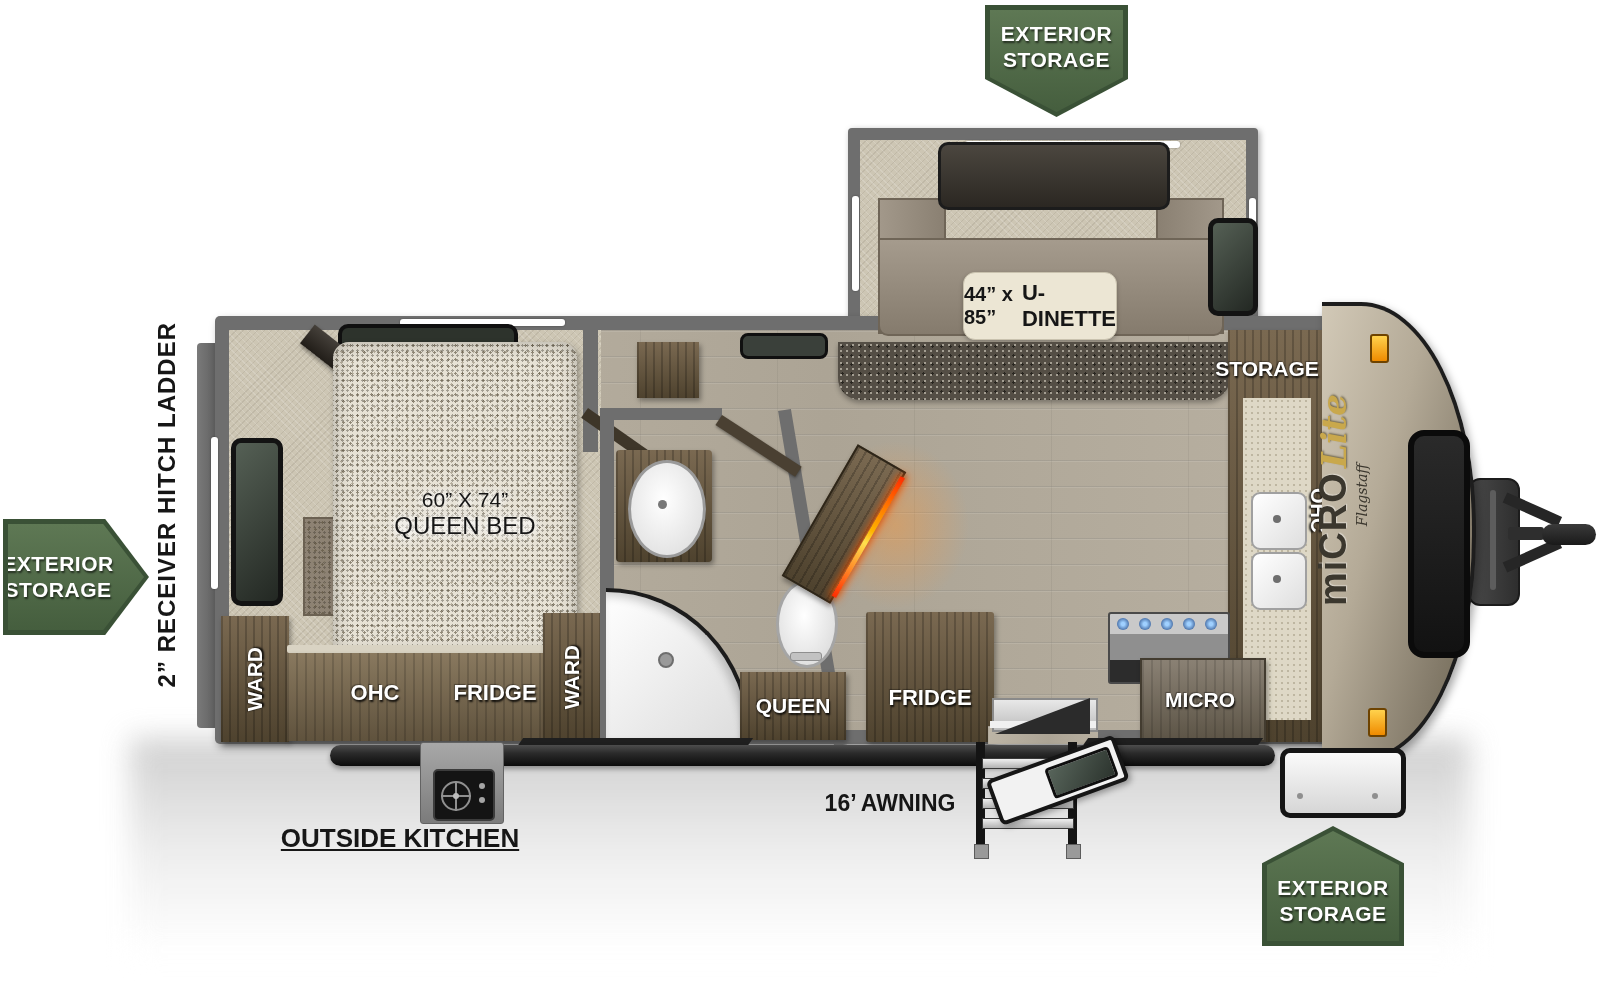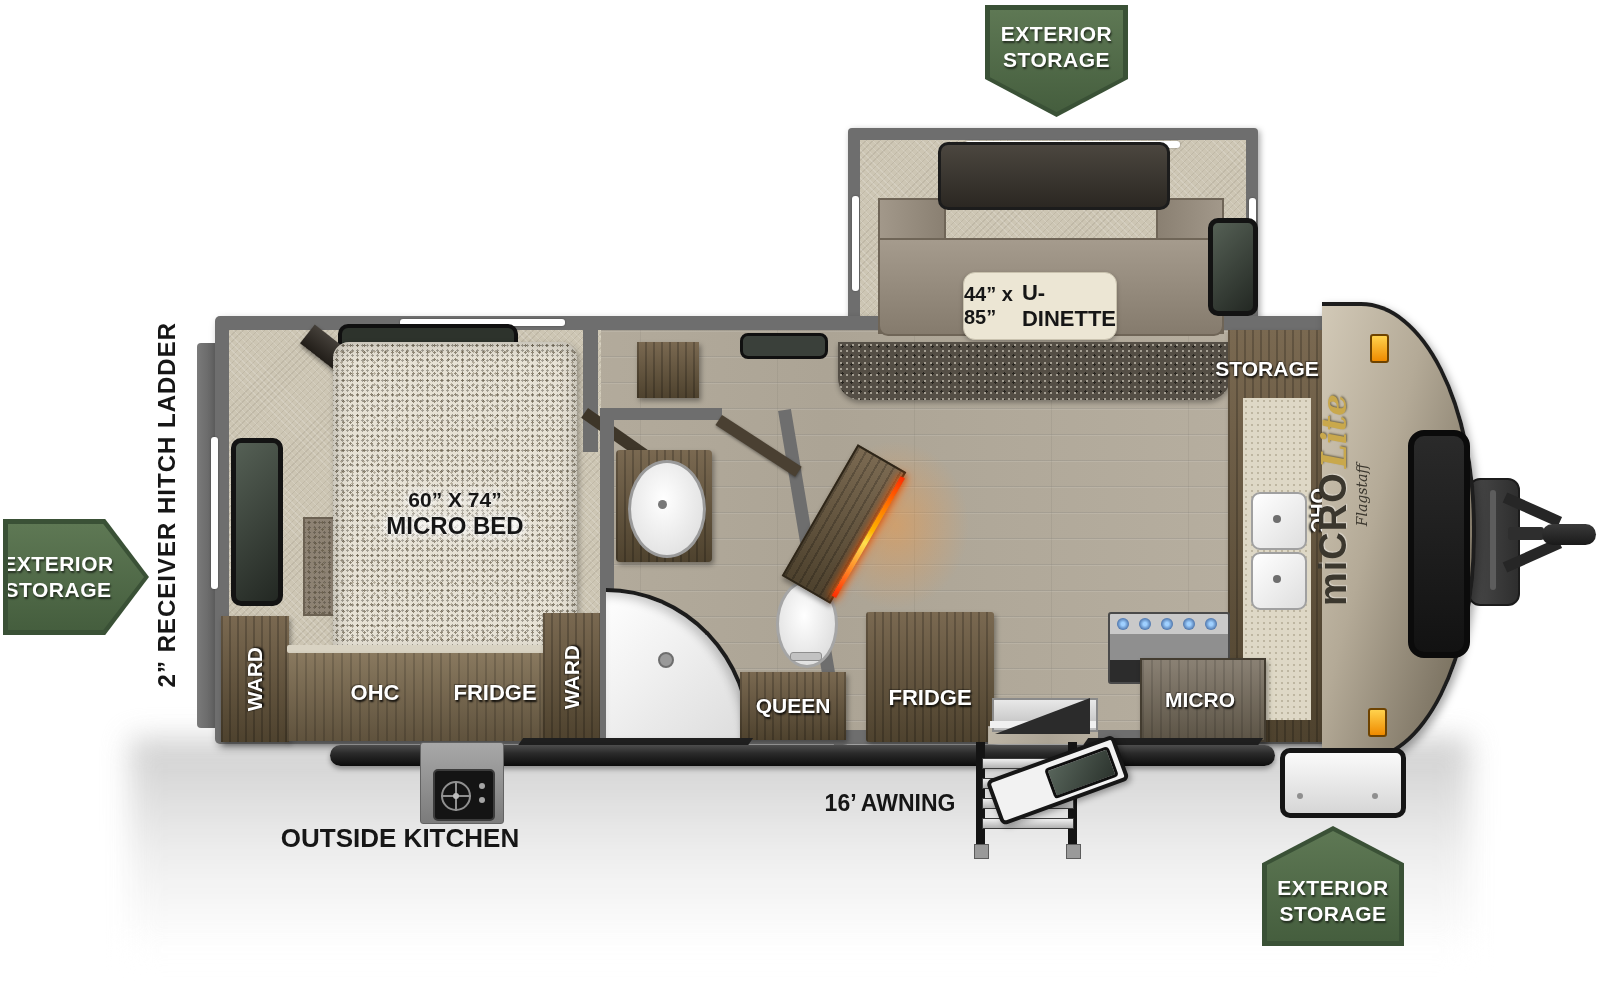--- a/index.html
+++ b/index.html
@@ -94,23 +94,23 @@
 
   <div class="abs" style="left:338px;top:324px;width:172px;height:24px;background:#2d332c;border:4px solid #101010;border-radius:10px;"></div>
   <div class="abs window" style="left:231px;top:438px;width:42px;height:158px;"></div>
   <div class="abs" style="left:297px;top:352px;width:98px;height:24px;background:linear-gradient(180deg,#45403a,#211d18);transform:rotate(38deg);box-shadow:2px 2px 4px rgba(0,0,0,.4);"></div>
   <div class="lw" style="left:340px;top:360px;width:80px;font-size:22px;">TV</div>
   <div class="lw" style="left:325px;top:390px;width:110px;font-size:13px;">(OPTIONAL)</div>
 
   <div class="abs speckle" style="left:303px;top:517px;width:36px;height:95px;background-color:#8d8273;border:2px solid #6b6152;"></div>
   <div class="abs speckle" style="left:333px;top:342px;width:244px;height:312px;border-radius:16px 16px 8px 8px;
               box-shadow:inset 0 0 18px rgba(0,0,0,.25),2px 3px 6px rgba(0,0,0,.3);"></div>
-  <div class="abs glow" style="left:365px;top:488px;width:180px;text-align:center;font-weight:bold;color:#161616;">
+  <div class="abs glow" style="left:375px;top:488px;width:180px;text-align:center;font-weight:normal;color:#161616;">
     <div style="font-size:21px;">60” X 74”</div>
-    <div style="font-size:24px;">MICRO BED</div>
+    <div style="font-size:24px;">QUEEN BED</div>
   </div>
 
   <div class="abs wood" style="left:221px;top:616px;width:68px;height:126px;display:flex;align-items:center;justify-content:center;">
     <span class="vert lw" style="position:static;font-size:21px;">WARD</span>
   </div>
   <div class="abs" style="left:287px;top:645px;width:262px;height:8px;background:#d9d3c3;border-radius:2px;"></div>
   <div class="abs woodlt" style="left:287px;top:653px;width:262px;height:88px;"></div>
   <div class="lw" style="left:340px;top:680px;width:70px;font-size:22px;">OHC</div>
   <div class="lw" style="left:450px;top:680px;width:90px;font-size:22px;">FRIDGE</div>
   <div class="abs wood" style="left:543px;top:613px;width:58px;height:128px;display:flex;align-items:center;justify-content:center;">
@@ -255,16 +255,16 @@
     </div>
   </div>
   <div class="badge clip-up" style="left:1262px;top:826px;width:142px;height:120px;">
     <div class="outer"></div>
     <div class="inner" style="padding-top:30px;">
       <span>EXTERIOR</span>
       <span>STORAGE</span>
     </div>
   </div>
 
-  <div class="lb" style="left:280px;top:824px;width:240px;font-size:26px;">OUTSIDE KITCHEN</div>
+  <div class="lb" style="left:280px;top:824px;width:240px;font-size:26px;text-decoration:underline;">OUTSIDE KITCHEN</div>
   <div class="lb" style="left:800px;top:791px;width:180px;font-size:23px;">16’ AWNING</div>
 
 </div>
 
 </body></html>

